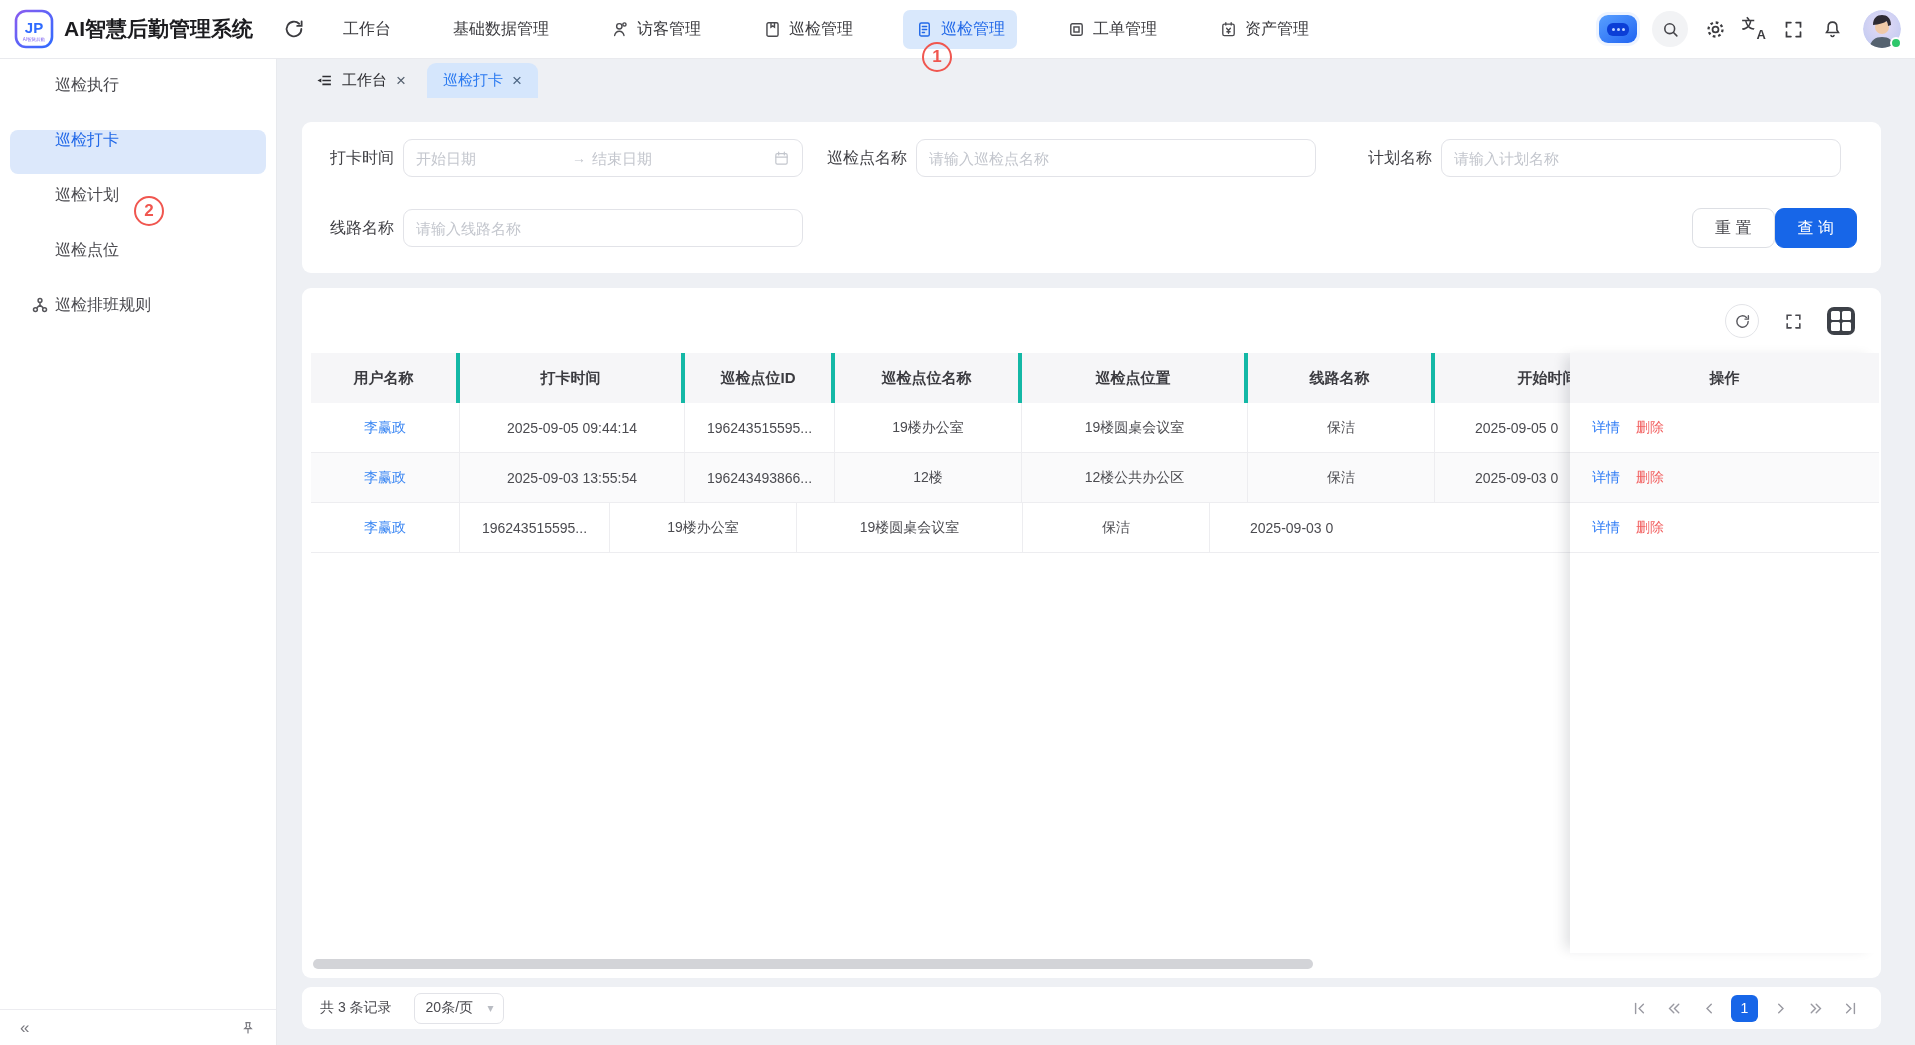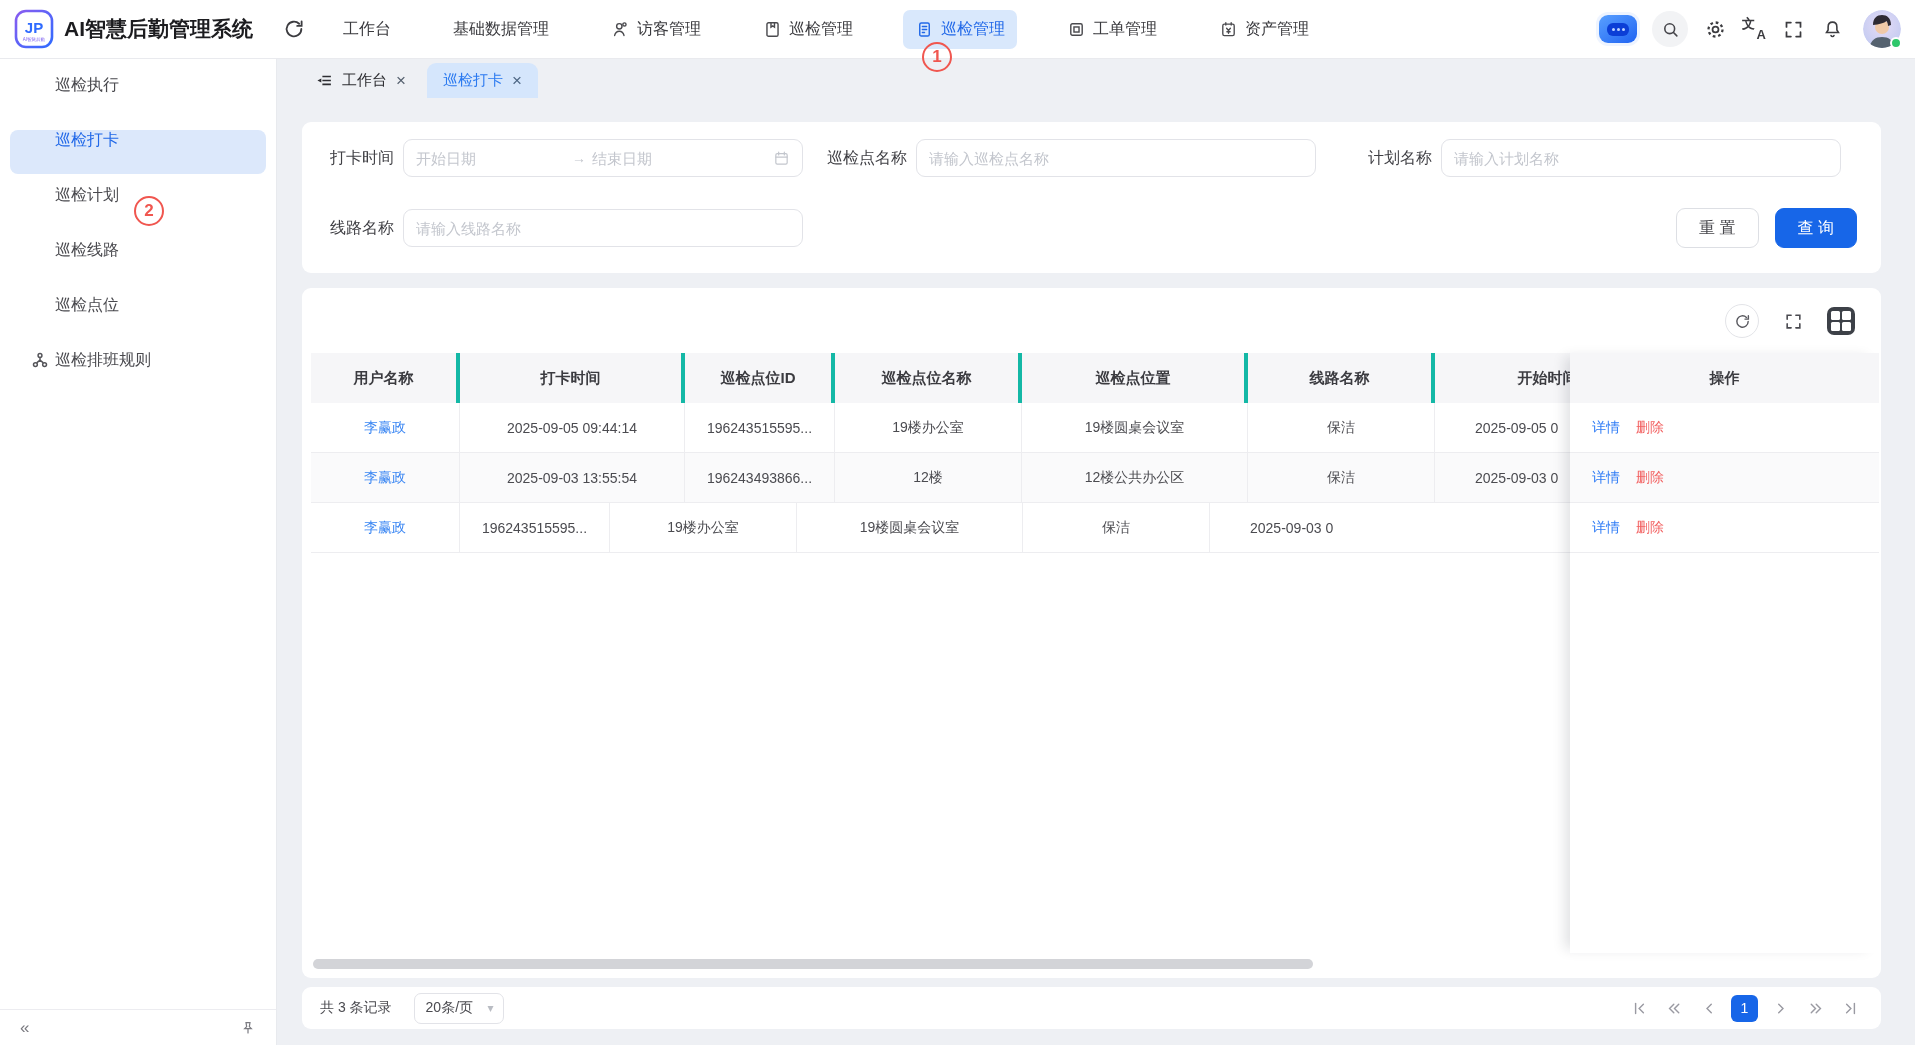--- a/index.html
+++ b/index.html
@@ -62,21 +62,21 @@
   .f-input { height:38px; border:1px solid #e2e3e8; border-radius:9px; display:flex; align-items:center; padding:0 12px; background:#fff; }
   .f-input input { border:none; outline:none; font-size:15px; color:#333; width:100%; font-family:inherit; background:transparent; }
   .f-input input::placeholder { color:#c3c6cd; }
   .w-date { width:400px; gap:6px; }
   .w-date input { width:150px; }
   .w-date .range-arrow { color:#c3c6cd; font-size:14px; flex:0 0 auto; }
   .w-date .cal-ico { color:#c3c6cd; width:17px; height:17px; flex:0 0 auto; margin-left:auto; }
   .w-norm { width:400px; }
   .gap-a { margin-left:24px; }
   .gap-b { margin-left:52px; }
-  .f-buttons { margin-left:auto; display:flex; gap:16px; }
+  .f-buttons { margin-left:auto; display:flex; gap:0; }
   .btn { height:40px; border-radius:9px; font-size:16px; display:flex; align-items:center; justify-content:center; cursor:pointer; padding:0 22px; white-space:nowrap; }
   .btn-reset { border:1px solid #dddfe4; color:#45454a; background:#fff; }
   .btn-query { background:#1766e8; color:#fff; border:1px solid #1766e8; }
 
   
   .table-card { margin-top:15px; height:690px; padding:14px 0 0 0; overflow:hidden; }
   .tc-toolbar { height:38px; display:flex; align-items:center; justify-content:flex-end; gap:19px; padding-right:26px; margin-bottom:13px; }
   .tool-circle { width:34px; height:34px; border:1px solid #e3e4e8; border-radius:50%; display:flex; align-items:center; justify-content:center; color:#5a5a60; cursor:pointer; }
   .tool-circle svg { width:17px; height:17px; }
   .tool-plain { width:30px; height:30px; display:flex; align-items:center; justify-content:center; color:#4a4a50; cursor:pointer; }
@@ -257,23 +257,20 @@
     <div class="sidebar">
       <div class="menu">
         <div class="menu-item">
           <span>巡检执行</span>
         </div>
         <div class="menu-item active">
           <span>巡检打卡</span>
         </div>
         <div class="menu-item">
           <span>巡检计划</span>
-        </div>
-        <div class="menu-item">
-          <span>巡检线路</span>
         </div>
         <div class="menu-item">
           <span>巡检点位</span>
         </div>
         <div class="menu-item" style="padding-left:45px;">
           <svg class="mi-icon" viewBox="0 0 24 24" fill="none" stroke="currentColor" stroke-width="1.8">
             <circle cx="12" cy="6.5" r="2.3"></circle>
               <circle cx="6.5" cy="17.5" r="2.3"></circle>
               <circle cx="17.5" cy="17.5" r="2.3"></circle>
             <path d="M12 8.8v3.4m0 0l-4 3.3m4-3.3l4 3.3"></path>

